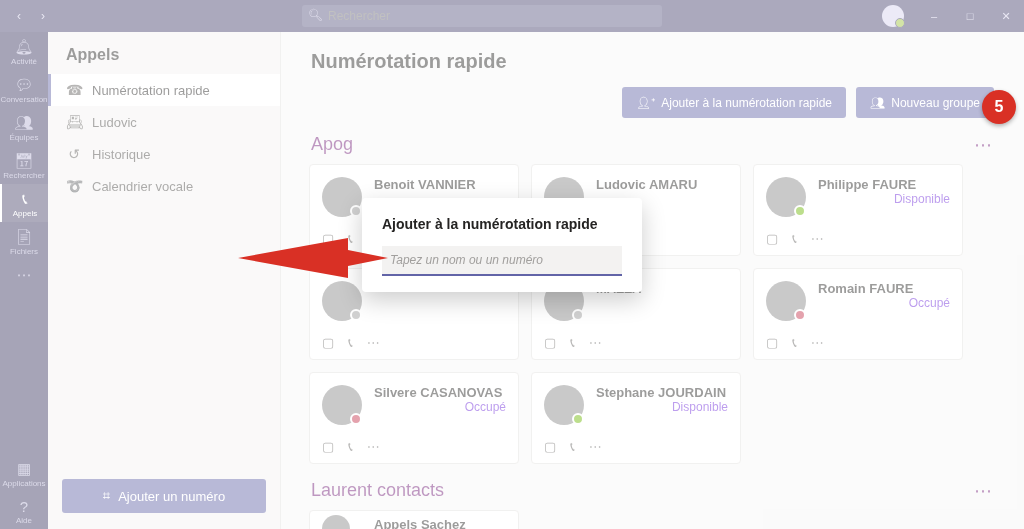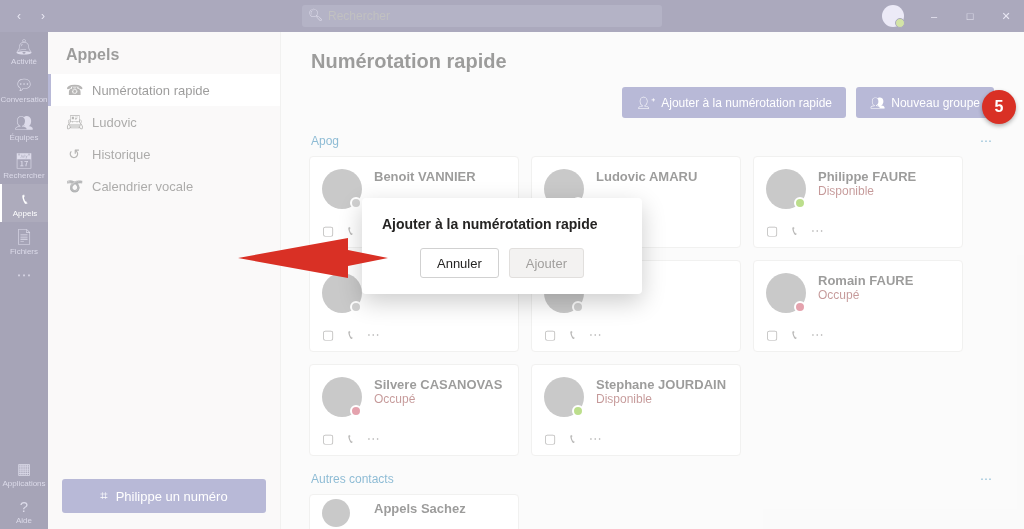--- a/index.html
+++ b/index.html
@@ -32,31 +32,31 @@
   .sbitem .sbicon { width:16px; text-align:center; color:#605e5c; font-size:14px; }
   .sbitem.active { background:#fff; color:#252423; font-weight:500; border-left:3px solid #6264a7; padding-left:15px; }
   .sidebar .sbspacer { flex:1; }
   .dialbtn { margin: 10px 14px 16px; height: 34px; background:#6264a7; color:#fff; border:none; border-radius:3px; font-size:13px; display:flex; align-items:center; justify-content:center; gap:8px; cursor:pointer; }
 
   
   .main { position:absolute; left:281px; right:0; top:32px; bottom:0; background:#f5f5f5; overflow:hidden; }
   .main h1 { font-size:20px; font-weight:600; padding:18px 30px 8px; color:#252423; }
   .mainactions { display:flex; justify-content:flex-end; gap:10px; padding: 6px 30px 10px; }
   .purplebtn { background:#6264a7; color:#fff; border:none; border-radius:3px; font-size:12px; padding:7px 14px; display:flex; align-items:center; gap:6px; cursor:pointer; }
-  .grouphdr { display:flex; padding: 6px 30px; font-size:12px; color:#0369a1; }
+  .grouphdr { display:flex; padding: 6px 30px; font-size:18px; color:#701a75; }
   .grouphdr .dots { margin-left:auto; letter-spacing:2px; cursor:pointer; }
   .cards { display:flex; flex-wrap:wrap; gap:12px; padding: 2px 28px 10px; }
   .card { width:210px; height:92px; background:#fff; border:1px solid #e1dfdd; border-radius:4px; position:relative; padding:12px 12px 8px 64px; }
   .card .cavatar { position:absolute; left:12px; top:12px; width:40px; height:40px; border-radius:50%; background:#888; }
   .card .pres { position:absolute; left:40px; top:40px; width:12px; height:12px; border-radius:50%; border:2px solid #fff; }
   .card .pres.avail { background:#6bb700; }
   .card .pres.busy { background:#c4314b; }
   .card .pres.unk { background:#999; }
   .card .cname { font-size:13px; font-weight:600; color:#252423; white-space:nowrap; overflow:hidden; text-overflow:ellipsis; }
-  .card .cstat { font-size:12px; color:#7f1d1d; }
+  .card .cstat { font-size:12px; color:#6d28d9;text-align:right; }
   .card .cicons { position:absolute; left:12px; bottom:8px; display:flex; gap:14px; color:#605e5c; font-size:13px; }
   .card .cicons span { cursor:pointer; }
 
   
   .scrim { position:absolute; inset:0; background:rgba(255,255,255,.55); }
 
   
   .dialog { position:absolute; left:362px; top:198px; width:280px; background:#fff; border-radius:4px; box-shadow:0 8px 24px rgba(0,0,0,.2); padding:18px 20px 16px; }
   .dialog h3 { font-size:14px; font-weight:700; color:#252423; margin-bottom:14px; }
   .dialog input { width:100%; height:30px; border:none; border-bottom:2px solid #6264a7; background:#f3f2f1; padding:0 8px; font-size:12px; color:#252423; outline:none; }
@@ -125,21 +125,21 @@
       <span class="sbicon">↺</span>
       <span>Historique</span>
     </div>
   <div class="sbitem">
       <span class="sbicon">➰</span>
       <span>Calendrier vocale</span>
     </div>
   <div class="sbspacer"></div>
   <button class="dialbtn">
       <span>⌗</span>
-      <span>Philippe un numéro</span>
+      <span>Ajouter un numéro</span>
     </button>
 </div>
 
 <div class="main">
   <h1>Numérotation rapide</h1>
   <div class="mainactions">
     <button class="purplebtn">
         <span>👤︎⁺</span>
         <span>Ajouter à la numérotation rapide</span>
       </button>
@@ -239,38 +239,35 @@
       <div class="cstat">Disponible</div>
       <div class="cicons">
           <span>▢</span>
           <span>📞︎</span>
           <span>⋯</span>
         </div>
     </div>
   </div>
 
   <div class="grouphdr">
-    <span>Autres contacts</span>
+    <span>Laurent contacts</span>
     <span class="dots">⋯</span>
   </div>
   <div class="cards">
     <div class="card" style="height:40px; padding-top:6px;">
       <div class="cavatar" style="top:4px; width:28px; height:28px;"></div>
       <div class="cname">Appels Sachez</div>
     </div>
   </div>
 </div>
 
 <div class="scrim"></div>
 
 <div class="dialog">
   <h3>Ajouter à la numérotation rapide</h3>
-  <div class="dbtns">
-    <button class="dbtn cancel">Annuler</button>
-    <button class="dbtn confirm">Ajouter</button>
-  </div>
+  <input type="text" placeholder="Tapez un nom ou un numéro" style="">
 </div>
 
 <svg class="arrow" width="150" height="60">
   <polygon points="0,30 110,10 110,22 150,30 110,38 110,50" fill="#d93025"></polygon>
 </svg>
 
 <div class="stepbadge">5</div>
 
 </body></html>

